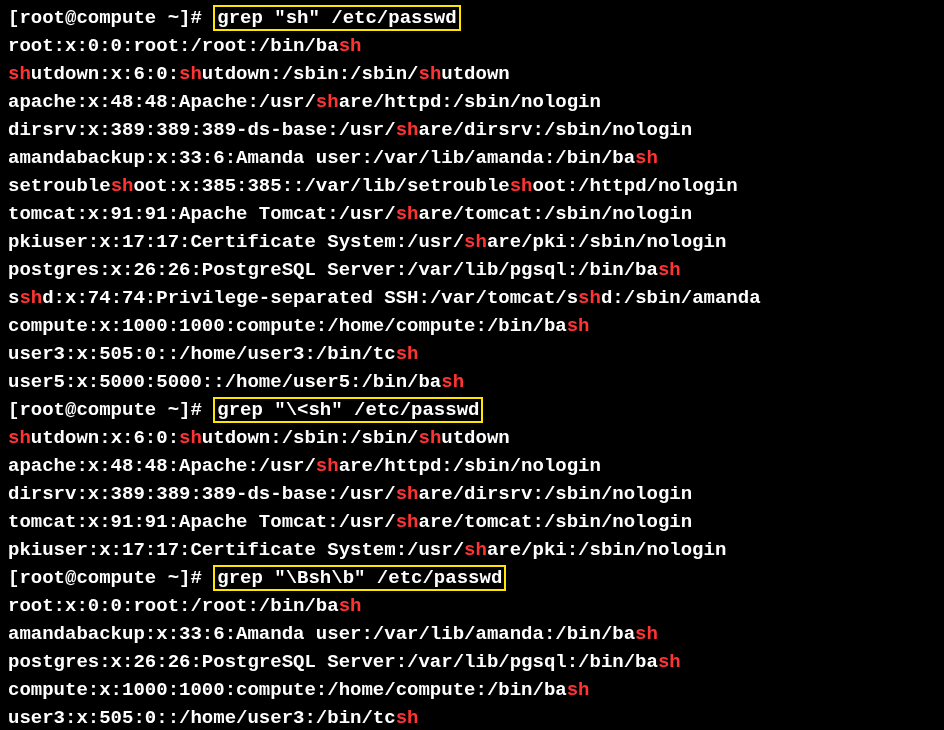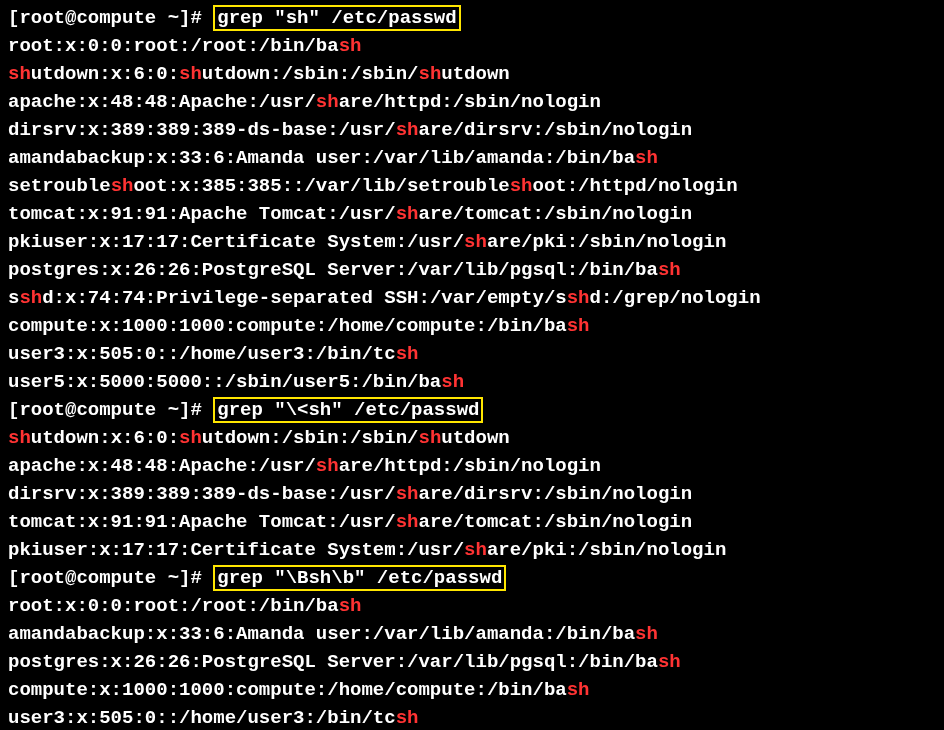--- a/index.html
+++ b/index.html
@@ -30,24 +30,24 @@
     <div class="line"><span>[root@compute ~]# </span><span class="boxed">grep "sh" /etc/passwd</span></div>
     <div class="line"><span>root:x:0:0:root:/root:/bin/ba</span><span class="hl">sh</span></div>
     <div class="line"><span class="hl">sh</span><span>utdown:x:6:0:</span><span class="hl">sh</span><span>utdown:/sbin:/sbin/</span><span class="hl">sh</span><span>utdown</span></div>
     <div class="line"><span>apache:x:48:48:Apache:/usr/</span><span class="hl">sh</span><span>are/httpd:/sbin/nologin</span></div>
     <div class="line"><span>dirsrv:x:389:389:389-ds-base:/usr/</span><span class="hl">sh</span><span>are/dirsrv:/sbin/nologin</span></div>
     <div class="line"><span>amandabackup:x:33:6:Amanda user:/var/lib/amanda:/bin/ba</span><span class="hl">sh</span></div>
     <div class="line"><span>setrouble</span><span class="hl">sh</span><span>oot:x:385:385::/var/lib/setrouble</span><span class="hl">sh</span><span>oot:/httpd/nologin</span></div>
     <div class="line"><span>tomcat:x:91:91:Apache Tomcat:/usr/</span><span class="hl">sh</span><span>are/tomcat:/sbin/nologin</span></div>
     <div class="line"><span>pkiuser:x:17:17:Certificate System:/usr/</span><span class="hl">sh</span><span>are/pki:/sbin/nologin</span></div>
     <div class="line"><span>postgres:x:26:26:PostgreSQL Server:/var/lib/pgsql:/bin/ba</span><span class="hl">sh</span></div>
-    <div class="line"><span>s</span><span class="hl">sh</span><span>d:x:74:74:Privilege-separated SSH:/var/empty/s</span><span class="hl">sh</span><span>d:/grep/nologin</span></div>
+    <div class="line"><span>s</span><span class="hl">sh</span><span>d:x:74:74:Privilege-separated SSH:/var/tomcat/s</span><span class="hl">sh</span><span>d:/sbin/amanda</span></div>
     <div class="line"><span>compute:x:1000:1000:compute:/home/compute:/bin/ba</span><span class="hl">sh</span></div>
     <div class="line"><span>user3:x:505:0::/home/user3:/bin/tc</span><span class="hl">sh</span></div>
-    <div class="line"><span>user5:x:5000:5000::/sbin/user5:/bin/ba</span><span class="hl">sh</span></div>
+    <div class="line"><span>user5:x:5000:5000::/home/user5:/bin/ba</span><span class="hl">sh</span></div>
     <div class="line"><span>[root@compute ~]# </span><span class="boxed">grep "\&lt;sh" /etc/passwd</span></div>
     <div class="line"><span class="hl">sh</span><span>utdown:x:6:0:</span><span class="hl">sh</span><span>utdown:/sbin:/sbin/</span><span class="hl">sh</span><span>utdown</span></div>
     <div class="line"><span>apache:x:48:48:Apache:/usr/</span><span class="hl">sh</span><span>are/httpd:/sbin/nologin</span></div>
     <div class="line"><span>dirsrv:x:389:389:389-ds-base:/usr/</span><span class="hl">sh</span><span>are/dirsrv:/sbin/nologin</span></div>
     <div class="line"><span>tomcat:x:91:91:Apache Tomcat:/usr/</span><span class="hl">sh</span><span>are/tomcat:/sbin/nologin</span></div>
     <div class="line"><span>pkiuser:x:17:17:Certificate System:/usr/</span><span class="hl">sh</span><span>are/pki:/sbin/nologin</span></div>
     <div class="line"><span>[root@compute ~]# </span><span class="boxed">grep "\Bsh\b" /etc/passwd</span></div>
     <div class="line"><span>root:x:0:0:root:/root:/bin/ba</span><span class="hl">sh</span></div>
     <div class="line"><span>amandabackup:x:33:6:Amanda user:/var/lib/amanda:/bin/ba</span><span class="hl">sh</span></div>
     <div class="line"><span>postgres:x:26:26:PostgreSQL Server:/var/lib/pgsql:/bin/ba</span><span class="hl">sh</span></div>

